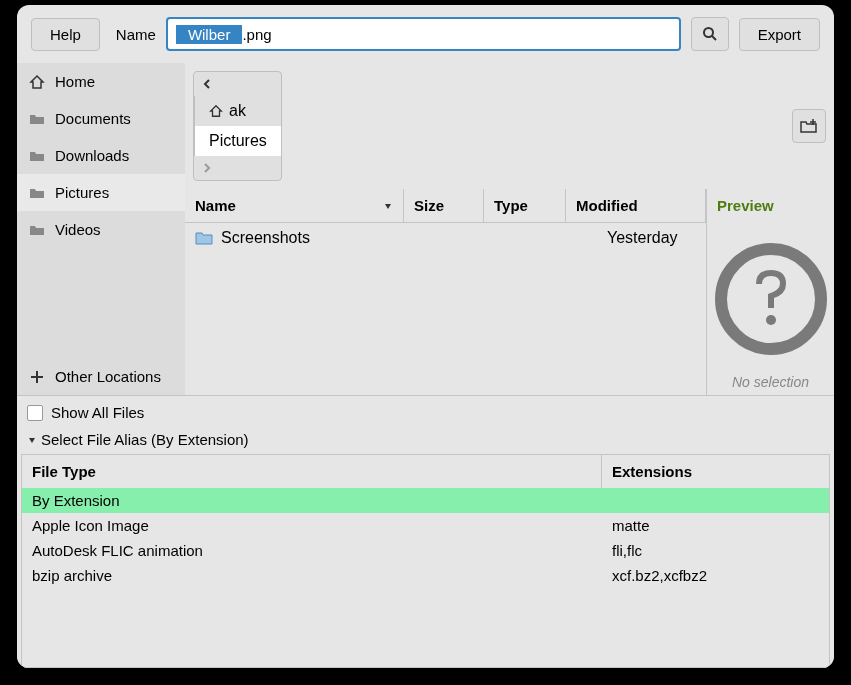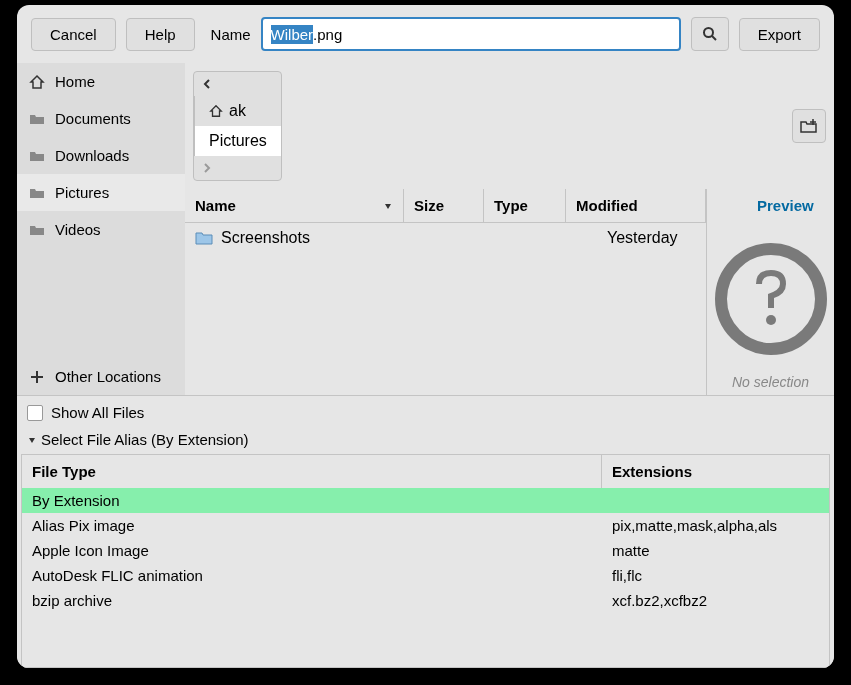--- a/index.html
+++ b/index.html
@@ -31,46 +31,45 @@
 .col-size { flex: 0 0 80px; }
 .col-type { flex: 0 0 82px; }
 .col-mod { flex: 1; }
 .file-list { flex: 1; background: #e6e6e6; overflow-y: auto; }
 .file-row { display: flex; padding: 6px 10px; align-items: center; gap: 8px; cursor: pointer; }
 .file-row .fname { flex: 0 0 200px; }
 .file-row .fsize { flex: 0 0 80px; }
 .file-row .ftype { flex: 0 0 82px; }
 .file-row .fmod { flex: 1; }
 .preview-pane { width: 128px; background: #e6e6e6; border-left: 1px solid #c4c4c4; display: flex; flex-direction: column; }
-.preview-header { padding: 8px 10px; font-size: 15px; font-weight: bold; color: #0369a1; margin-left: 40px; }
+.preview-header { padding: 8px 10px; font-size: 15px; font-weight: bold; color: #4d7c0f; }
 .preview-body { flex: 1; display: flex; flex-direction: column; align-items: center; justify-content: flex-start; padding-top: 18px; gap: 16px; }
 .preview-text { color: #888; font-style: italic; font-size: 14px; }
 .bottom-panel { border-top: 1px solid #c4c4c4; background: #e6e6e6; display: flex; flex-direction: column; flex: 1; overflow: hidden; }
 .checkbox-row { display: flex; align-items: center; gap: 8px; padding: 8px 10px; font-size: 15px; }
 .checkbox { width: 16px; height: 16px; border: 1px solid #999; background: #fff; border-radius: 2px; }
 .expander-row { display: flex; align-items: center; gap: 4px; padding: 2px 10px 6px; font-size: 15px; cursor: pointer; }
 .ft-table { border: 1px solid #c4c4c4; margin: 0 4px; display: flex; flex-direction: column; flex: 1; overflow: hidden; }
 .ft-header { display: flex; background: #e6e6e6; }
 .ft-col { padding: 8px 10px; font-weight: bold; font-size: 15px; border-right: 1px solid #c4c4c4; }
 .ft-col-type { flex: 0 0 580px; }
 .ft-col-ext { flex: 1; border-right: none; }
 .ft-body { flex: 1; overflow-y: auto; }
 .ft-row { display: flex; padding: 4px 10px; font-size: 15px; cursor: pointer; }
 .ft-row.selected { background: #86efac; }
 .ft-row .ft-type { flex: 0 0 580px; }
 .ft-row .ft-ext { flex: 1; }
 svg { display: block; }
-.sel-highlight { background: #3584c4; color: #fff; padding: 1px 0; }
+.sel-highlight { background: #3584c4; color: #fff; padding: 1px 12px; }
 </style>
 </head>
 <body>
 
 <div class="window">
   <div class="toolbar">
-    <button class="btn">Cancel</button>
     <button class="btn">Help</button>
     <span class="name-label">Name</span>
     <div class="filename-input" style="display:flex;align-items:center;">
         <span class="sel-highlight">Wilber</span>
         <span>.png</span>
       </div>
     <div class="icon-btn">
       <svg width="16" height="16" viewBox="0 0 16 16">
           <circle cx="6.5" cy="6.5" r="4.5" fill="none" stroke="#333" stroke-width="2"></circle>
           <line x1="10" y1="10" x2="14" y2="14" stroke="#333" stroke-width="2"></line>
@@ -208,24 +207,20 @@
       <div class="ft-header">
         <div class="ft-col ft-col-type">File Type</div>
         <div class="ft-col ft-col-ext">Extensions</div>
       </div>
       <div class="ft-body">
         <div class="ft-row selected">
           <span class="ft-type">By Extension</span>
           <span class="ft-ext"></span>
         </div>
         <div class="ft-row">
-          <span class="ft-type">Alias Pix image</span>
-          <span class="ft-ext">pix,matte,mask,alpha,als</span>
-        </div>
-        <div class="ft-row">
           <span class="ft-type">Apple Icon Image</span>
           <span class="ft-ext">matte</span>
         </div>
         <div class="ft-row">
           <span class="ft-type">AutoDesk FLIC animation</span>
           <span class="ft-ext">fli,flc</span>
         </div>
         <div class="ft-row">
           <span class="ft-type">bzip archive</span>
           <span class="ft-ext">xcf.bz2,xcfbz2</span>

